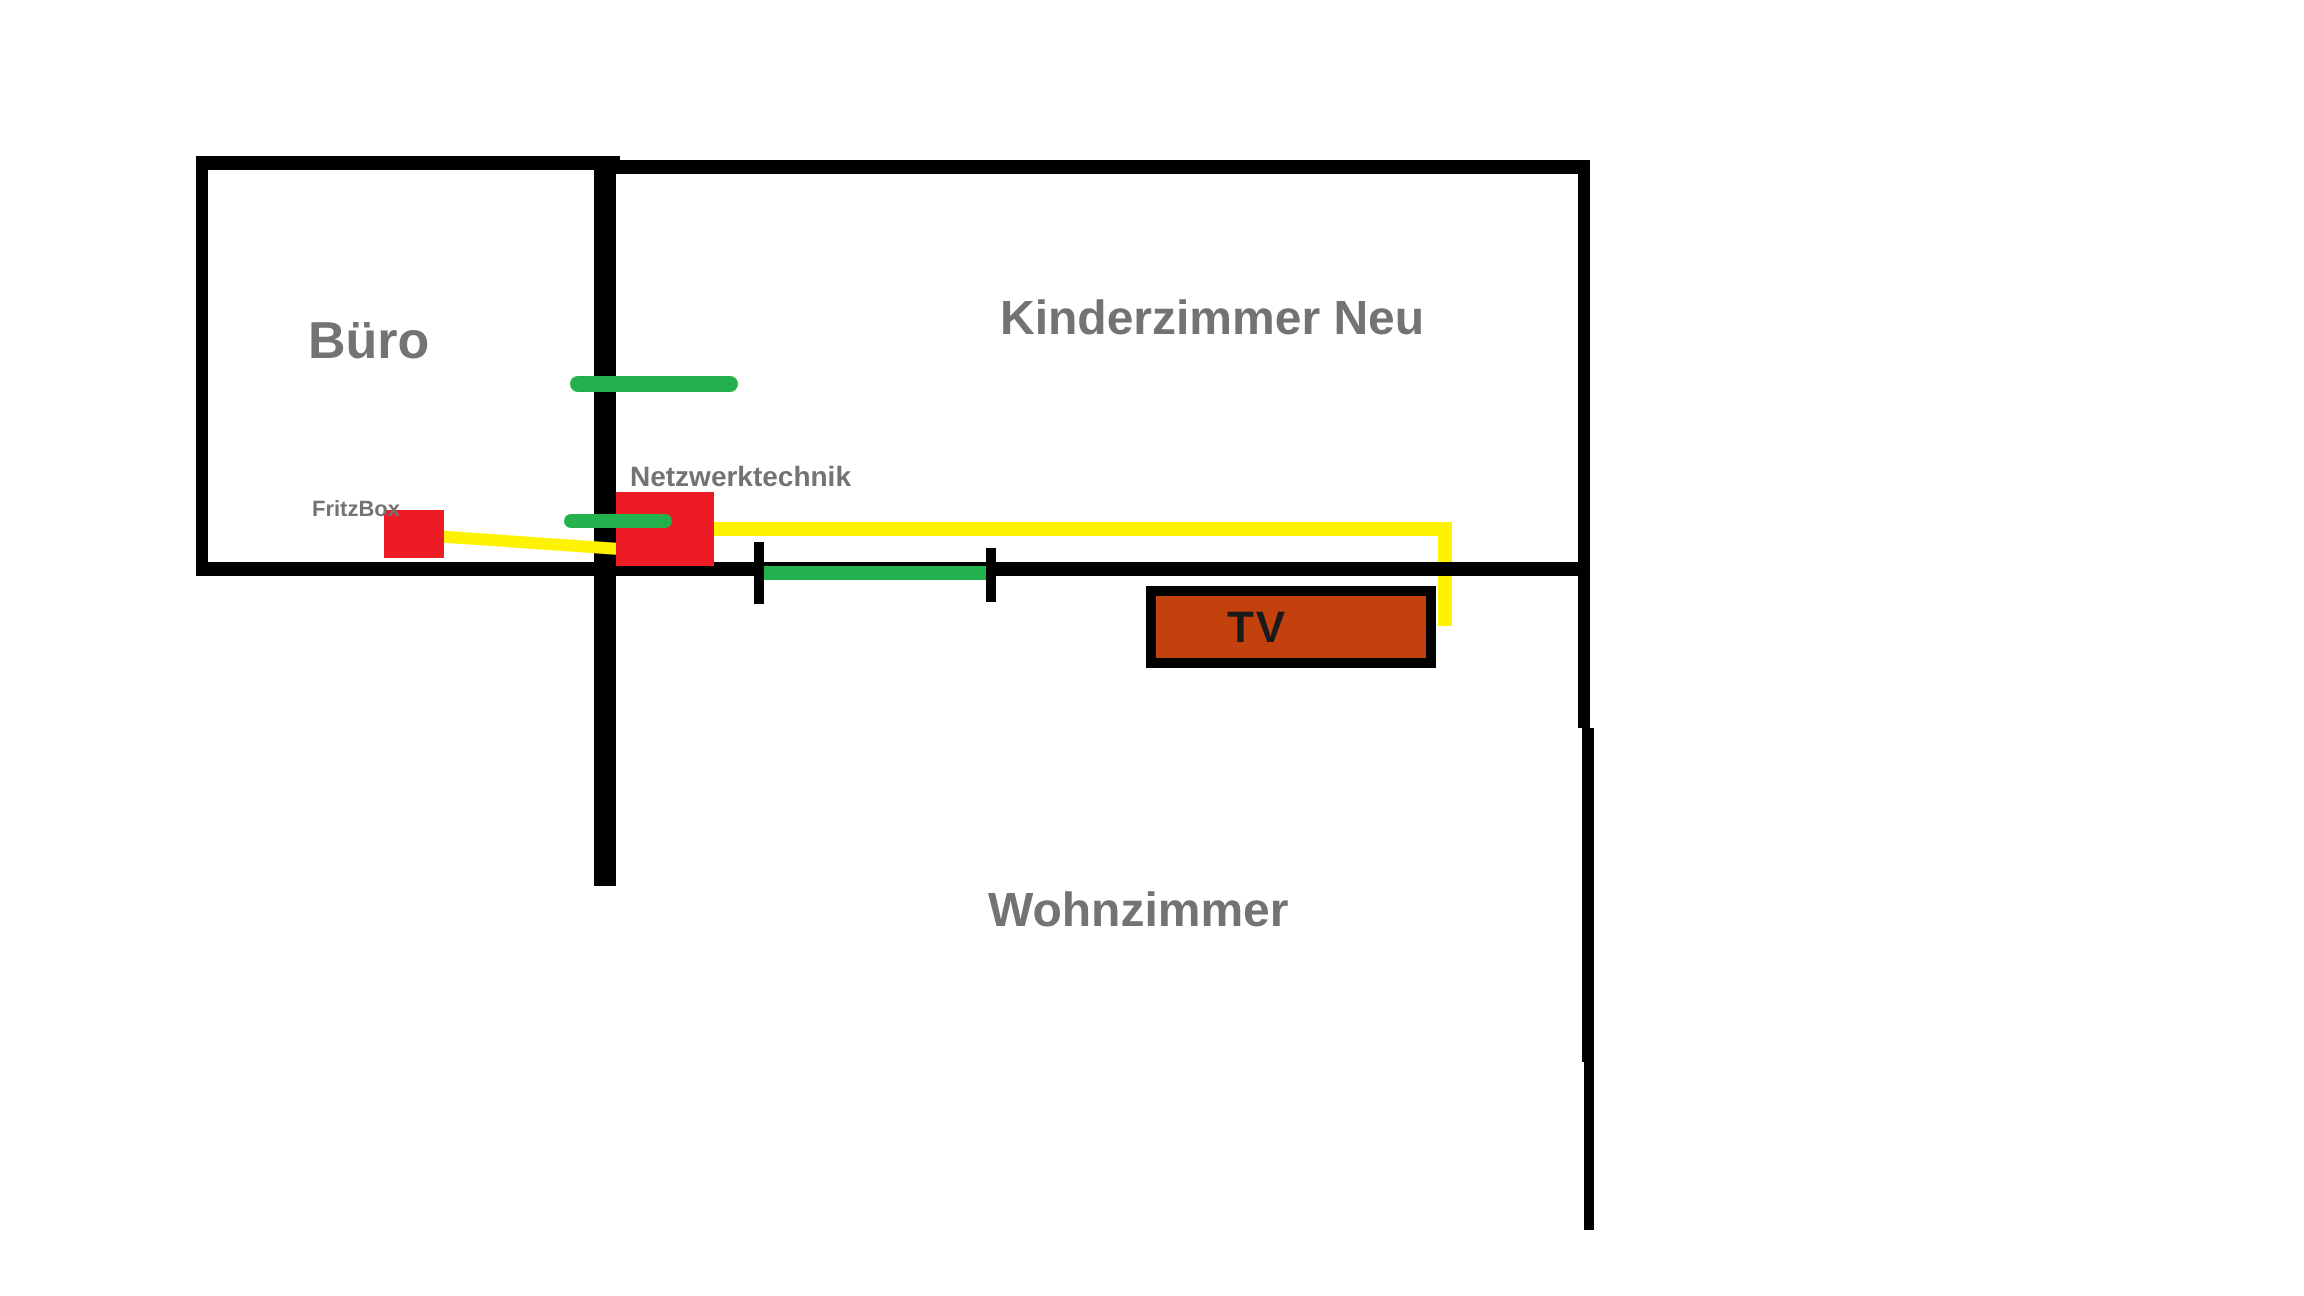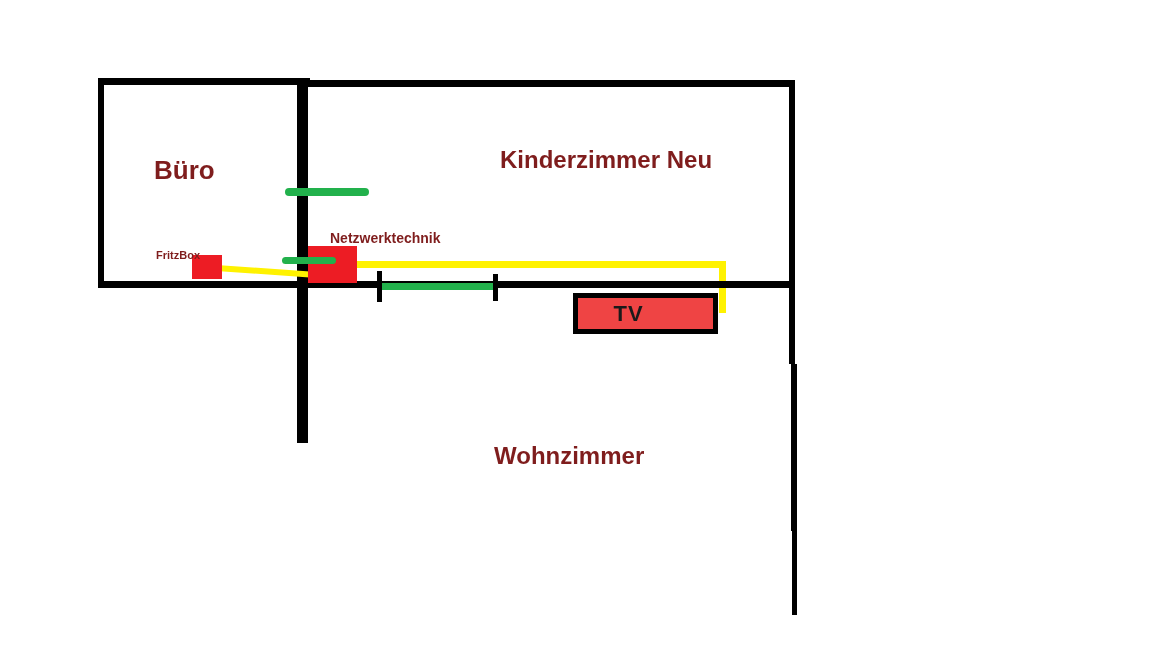--- a/index.html
+++ b/index.html
@@ -35,31 +35,31 @@
   .cable-g{background:var(--cable_planned,#22b14c); border-radius:4px; z-index:6;}
   .cable-g-top   {left:285px; top:188px; width:84px;  height:8px;}
   .cable-g-mid   {left:282px; top:257px; width:54px;  height:7px;}
   .cable-g-bottom{left:379px; top:283px; width:118px; height:7px;}
   
   .device{background:var(--device_fill,#ed1c24); z-index:5;}
   .device-fritzbox{left:192px; top:255px; width:30px; height:24px;}
   .device-netzwerk{left:308px; top:246px; width:49px; height:37px;}
   
   .tv-box{left:573px; top:293px; width:145px; height:41px;
-    background:#ef4444; border:5px solid var(--wall,#000); box-sizing:border-box;
+    background:#c2410c; border:5px solid var(--wall,#000); box-sizing:border-box;
     display:flex; align-items:center; justify-content:center;
     padding-right:34px; z-index:4;}
   .tv-label{font-size:22px; font-weight:bold; color:#1a1a1a; letter-spacing:1px;}
   
-  .label{color:#7f1d1d; font-weight:bold; white-space:nowrap; line-height:1; z-index:8;}
+  .label{color:#737373; font-weight:bold; white-space:nowrap; line-height:1; z-index:8;}
   .label-buero        {left:154px; top:157px; font-size:26px;}
   .label-kinderzimmer {left:500px; top:148px; font-size:24px;}
   .label-wohnzimmer   {left:494px; top:444px; font-size:24px;}
   .label-fritzbox     {left:156px; top:250px; font-size:11px;}
-  .label-netzwerk     {left:330px; top:231px; font-size:14px;}
+  .label-netzwerk     {left:315px; top:231px; font-size:14px;}
 </style>
 </head>
 <body>
 
 <div id="canvas">
 
   <div class="abs wall wall-buero-left"></div>
   <div class="abs wall wall-buero-top"></div>
   <div class="abs wall wall-middle"></div>
   <div class="abs wall wall-kinder-top"></div>

